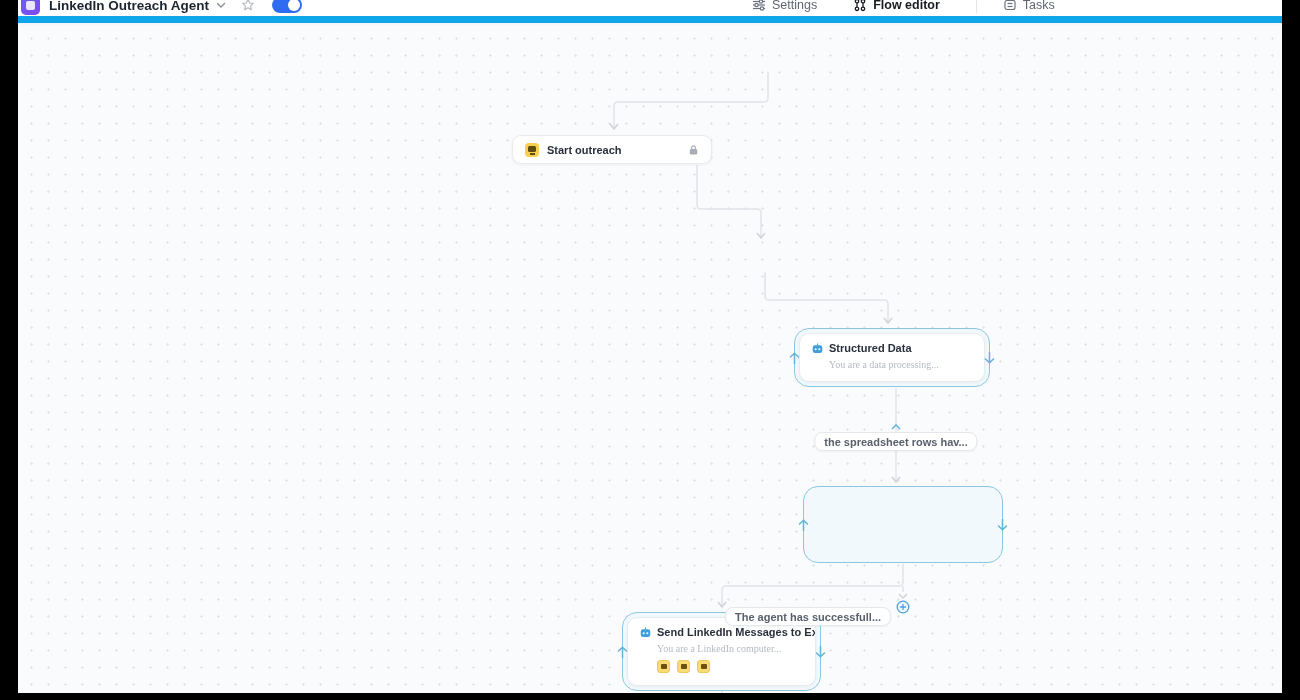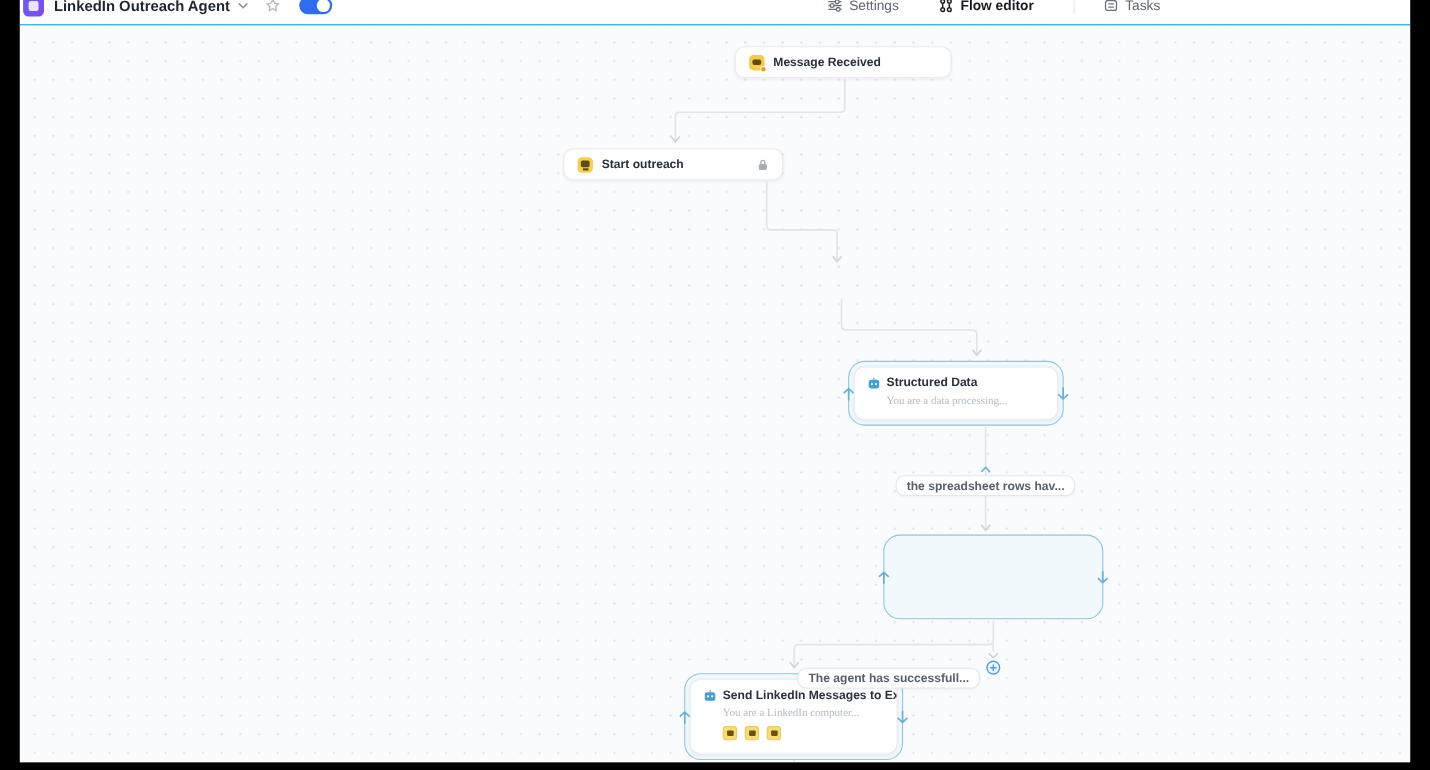--- a/index.html
+++ b/index.html
@@ -2,21 +2,21 @@
 <html><head>
 <meta charset="utf-8">
 <style>
   * { margin:0; padding:0; box-sizing:border-box; }
   html,body { width:1300px; height:700px; background:#000; font-family:"Liberation Sans","DejaVu Sans",sans-serif; }
   #page { position:relative; width:1300px; height:700px; background:#000; overflow:hidden; }
   #window { position:absolute; left:18px; top:0; width:1264px; height:693px; background:#fafbfd; overflow:hidden; }
 
   
   .header { position:absolute; left:0; top:0; right:0; height:23px; background:#fff;
-            border-bottom:1px solid #0ea5e9; box-shadow:0 1px 4px rgba(20,30,50,.05); overflow:hidden; z-index:30;padding-left:24px; }
+            border-bottom:7px solid #0ea5e9; box-shadow:0 1px 4px rgba(20,30,50,.05); overflow:hidden; z-index:30;padding-left:24px; }
   .header-inner { position:absolute; left:0; top:-12px; right:0; height:34px; display:flex; align-items:center; }
   .app-icon { width:19px; height:19px; margin-left:3px; border-radius:5px;
               background:linear-gradient(135deg,#6a5ff5,#7d49ef); position:relative; flex:none; }
   .app-icon::after { content:""; position:absolute; left:5px; top:5px; width:9px; height:9px;
               border-radius:2px; background:rgba(255,255,255,.85); }
   .wf-title { margin-left:9px; font-size:13.5px; font-weight:700; color:#1d2530; white-space:nowrap; }
   .title-chevron { margin-left:7px; display:flex; }
   .star { margin-left:15px; display:flex; }
   .toggle { margin-left:17px; width:30px; height:16px; border-radius:9px; background:#2e6df2; position:relative; flex:none; }
   .toggle-knob { position:absolute; right:2px; top:2px; width:12px; height:12px; border-radius:50%; background:#fff; }
@@ -154,40 +154,34 @@
         <path d="M878 388 V481"></path>
         <polyline points="874,477 878,482 882,477"></polyline>
         <polyline class="blue" points="874,429 878,425 882,429"></polyline>
         <path d="M885 564 V582 Q885 586 881 586 H708 Q704 586 704 590 V606"></path>
         <polyline points="700,602 704,607 708,602"></polyline>
         <path d="M885 586 V592"></path>
         <polyline points="881,594 885,598 889,594"></polyline>
         <path d="M704 691 V697"></path>
       </svg>
 
-      <div class="node" style="left:650px;top:42px;width:197px;height:29px;">
-        <span class="icon-sq icon-message">
-            <span class="notif-dot"></span>
-          </span>
-        <span class="node-title">Message Received</span>
-      </div>
 
       <div class="node" style="left:494px;top:135px;width:200px;height:29px;">
         <span class="icon-sq icon-computer"></span>
         <span class="node-title">Start outreach</span>
         <span class="lock-wrap">
           <svg width="11" height="12" viewBox="0 0 12 13">
               <rect x="2" y="5.5" width="8" height="6" rx="1.5" fill="#a7adb6"></rect>
               <path d="M4 5.5 V4 a2 2 0 0 1 4 0 V5.5" fill="none" stroke="#a7adb6" stroke-width="1.3"></path>
             </svg>
         </span>
       </div>
 
 
-      <div class="loop" style="left:753px;top:328px;width:196px;height:59px;">
+      <div class="loop" style="left:776px;top:328px;width:196px;height:59px;">
         <span class="loop-arrow left">
           <svg width="11" height="13" viewBox="0 0 11 13" fill="none" stroke="#64b2d8" stroke-width="1.5" stroke-linecap="round">
               <path d="M5.5 12 V2 M1.5 5.5 L5.5 1.8 L9.5 5.5"></path>
             </svg>
         </span>
         <span class="loop-arrow right">
           <svg width="11" height="13" viewBox="0 0 11 13" fill="none" stroke="#64b2d8" stroke-width="1.5" stroke-linecap="round">
               <path d="M5.5 1 V11 M1.5 7.5 L5.5 11.2 L9.5 7.5"></path>
             </svg>
         </span>

